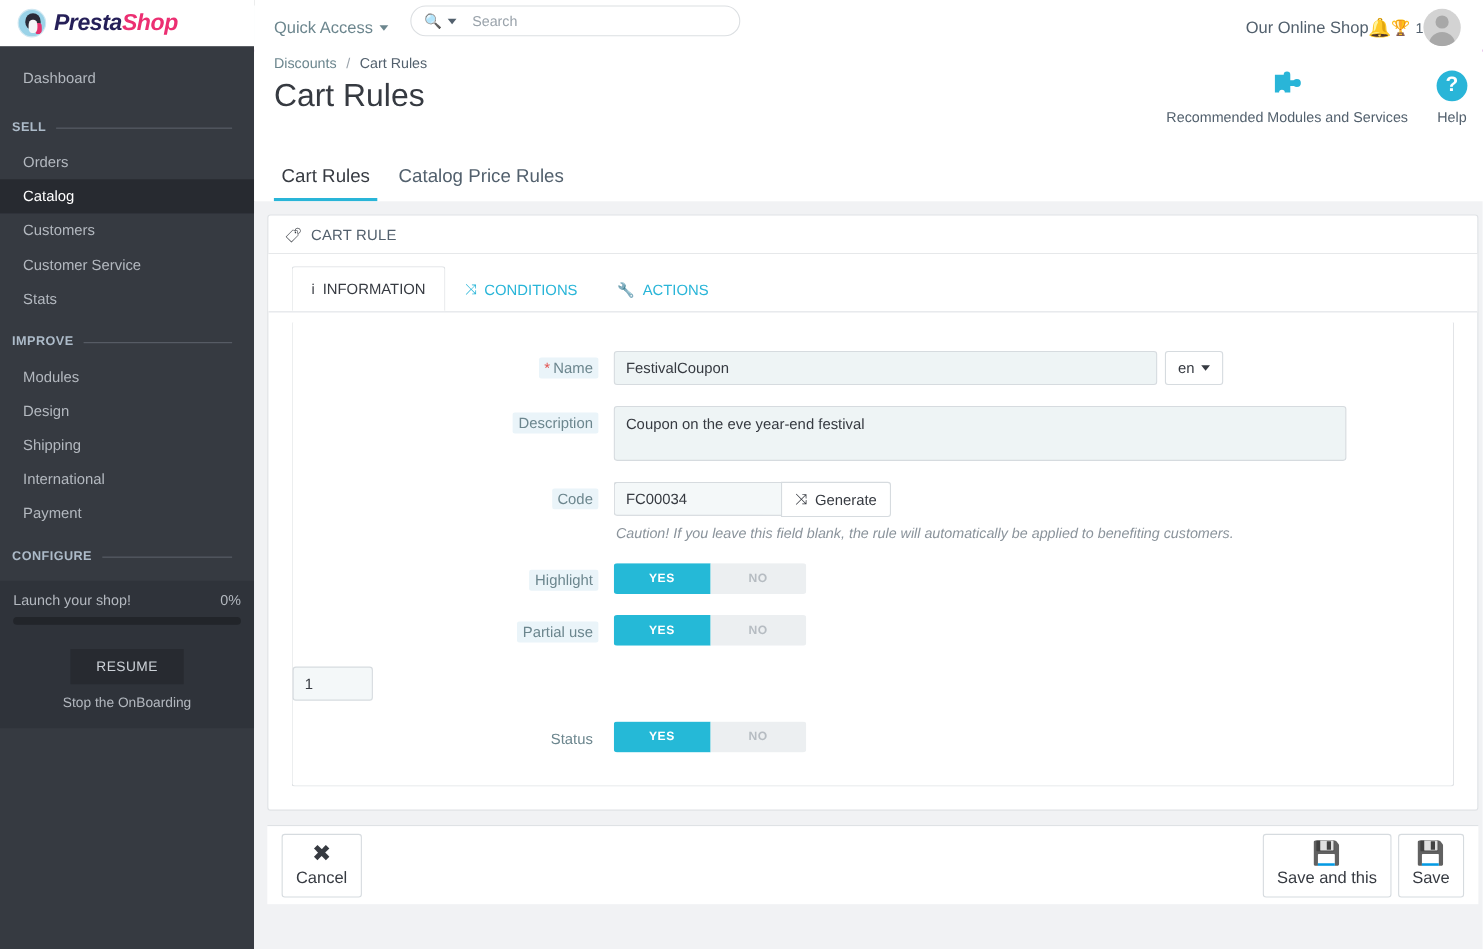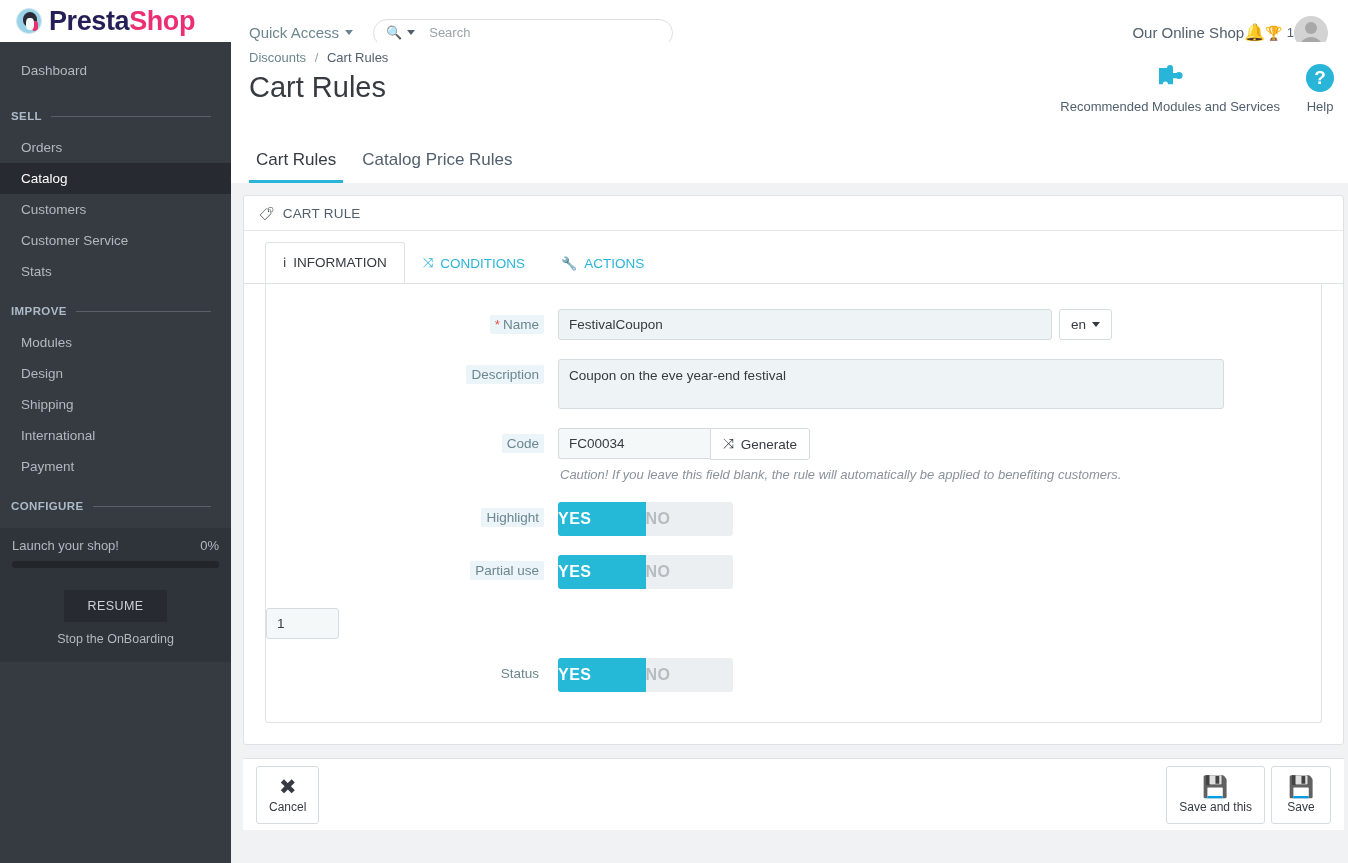--- a/index.html
+++ b/index.html
@@ -31,21 +31,21 @@
     content: ""; position: absolute; left: 6px; top: 3px;
     width: 14px; height: 15px; border-radius: 50% 50% 45% 45%;
     background: #2b2b38;
   }
   .logo-mark::after {
     content: ""; position: absolute; left: 9px; top: 9px;
     width: 8px; height: 12px; border-radius: 40%;
     background: #f4f6f8;
     box-shadow: 5px 2px 0 -1px #e4326e;
   }
-  .logo-text { margin-left: 7px; font-size: 27px; font-weight: bold; letter-spacing: -0.4px; }
+  .logo-text { margin-left: 7px; font-size: 21px; font-weight: bold; letter-spacing: -0.4px; font-style: italic; }
   .logo-presta { color: #251f58; }
   .logo-shop { color: #ec2f72; }
 
   .side-scroll { height: 821px; }
   .nav-item {
     display: block; height: 31px; line-height: 31px;
     padding-left: 21px; font-size: 13.5px; color: #b3b8bf;
     text-decoration: none; cursor: pointer;
   }
   .nav-item.dashboard { margin-top: 13px; margin-bottom: 20px; }
@@ -79,24 +79,24 @@
     font-family: inherit; font-size: 12.5px; letter-spacing: 0.4px;
     padding: 9px 24px; cursor: pointer;
   }
   .stop-onboard {
     display: block; text-align: center; margin-top: 10px;
     font-size: 12.5px; color: #b3b8bf; text-decoration: none; cursor: pointer;
   }
 
   
   .topbar {
-    position: absolute; left: 231px; top: 15px;
+    position: absolute; left: 231px; top: 5px;
     width: 1117px; height: 42px; background: #fff;
-    display: flex; align-items: center; padding: 0 20px 0 18px;
-    border-bottom: 7px solid #a21caf;
+    display: flex; padding: 0 20px 0 18px;
+    border-bottom: 2px solid #a21caf;
   }
   .quick-access {
     font-size: 15px; color: #6c868e; cursor: pointer;
     display: flex; align-items: center; gap: 6px; white-space: nowrap;
   }
   .caret { width: 0; height: 0; border-left: 4.5px solid transparent;
            border-right: 4.5px solid transparent; border-top: 5.5px solid currentColor; }
   .search-wrap {
     margin-left: 20px; width: 300px; height: 28px;
     border: 1px solid #dcdfe2; border-radius: 14px;
@@ -183,21 +183,21 @@
     border: 1px solid transparent; border-radius: 3px 3px 0 0; white-space: nowrap;
   }
   .ftab.active {
     color: #363a41; background: #fff;
     border-color: #dfe2e5; border-bottom-color: #fff;
   }
   .ftab .ti { font-size: 13px; }
 
   .tab-body {
     border: 1px solid #dfe2e5; border-top: none;
-    margin: 0 21px 21px 21px; padding: 26px 0 30px 0; background: #fff;
+    margin: 10px 21px 21px 21px; padding: 26px 0 30px 0; background: #fff;
     border-radius: 0 0 3px 3px;
   }
 
   .frow { display: flex; align-items: flex-start; margin-bottom: 19px; }
   .frow .lab {
     width: 292px; text-align: right; padding-right: 14px; padding-top: 6px;
     font-size: 13.5px; color: #6c868e; flex: 0 0 auto;
   }
   .lab .pill {
     background: #eaf4f9; border-radius: 2px; padding: 2px 5px; display: inline-block;
@@ -228,40 +228,40 @@
     padding: 7px 12px; display: flex; align-items: center; gap: 7px; cursor: pointer;
   }
   .caution {
     margin-left: 292px; margin-top: -12px; margin-bottom: 20px;
     padding-left: 2px;
     font-size: 13px; color: #8a939b; font-style: italic;
   }
 
   .switch { display: flex; border-radius: 3px; overflow: hidden; width: 175px; }
   .switch > span {
-    flex: 1; font-size: 16px; letter-spacing: 0.5px;
+    flex: 1; text-align: center; font-size: 11px; letter-spacing: 0.5px;
     padding: 8px 0; cursor: pointer; font-weight: bold;
   }
   .switch .on  { background: #25b9d7; color: #fff; }
   .switch .off { background: #eceff1; color: #b6bcc2; }
 
   .footer-bar {
     margin-top: 13px; width: 1101px; background: #fff;
     border-top: 1px solid #dfe2e5;
     display: flex; align-items: center; justify-content: space-between;
     padding: 11px 13px; height: 72px;
   }
   .fbtn {
     border: 1px solid #d6dbdf; background: #fff; border-radius: 3px;
     font-family: inherit; cursor: pointer; color: #363a41;
     display: flex; flex-direction: column; align-items: center; justify-content: center;
     gap: 3px; padding: 8px 12px; min-width: 60px; height: 58px;
   }
   .fbtn .ic { font-size: 21px; line-height: 1; }
-  .fbtn .tx { font-size: 12px; }
+  .fbtn .tx { font-size: 15px; }
   .fbtn-group { display: flex; gap: 6px; }
 </style>
 </head>
 <body>
 
 <div class="app">
 
   <div class="sidebar">
     <div class="logo-bar">
       <div class="logo-mark"></div>

